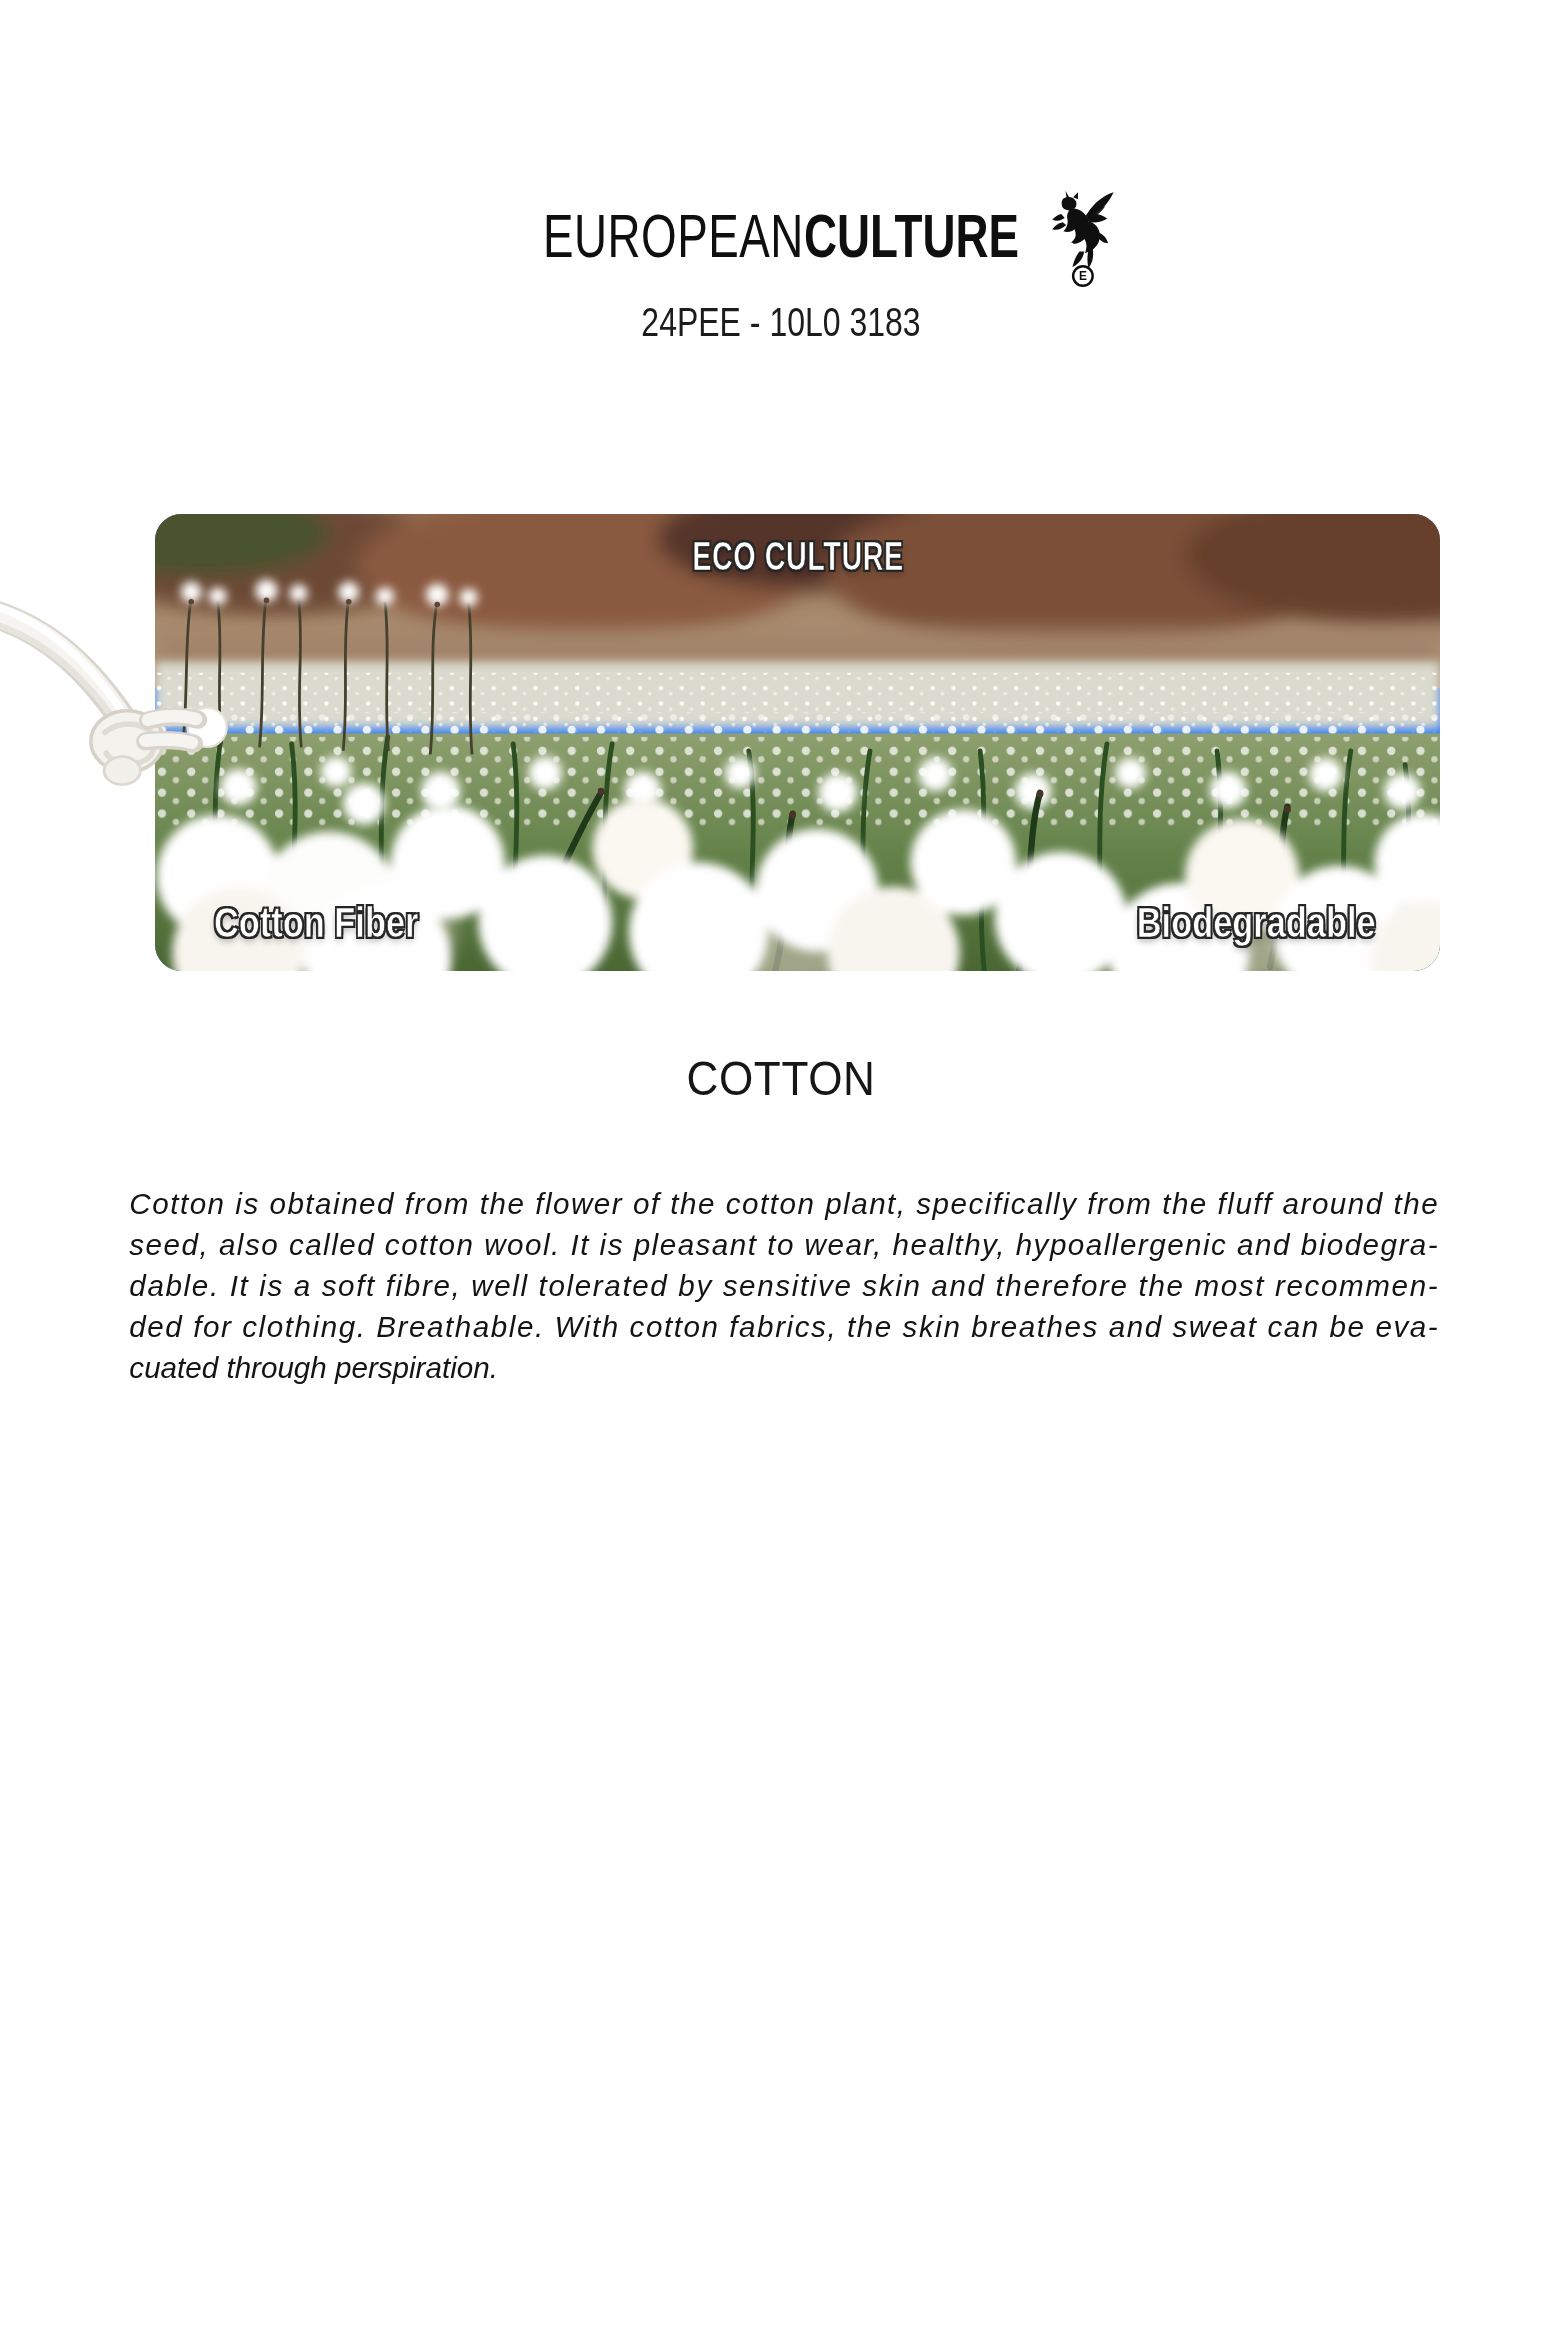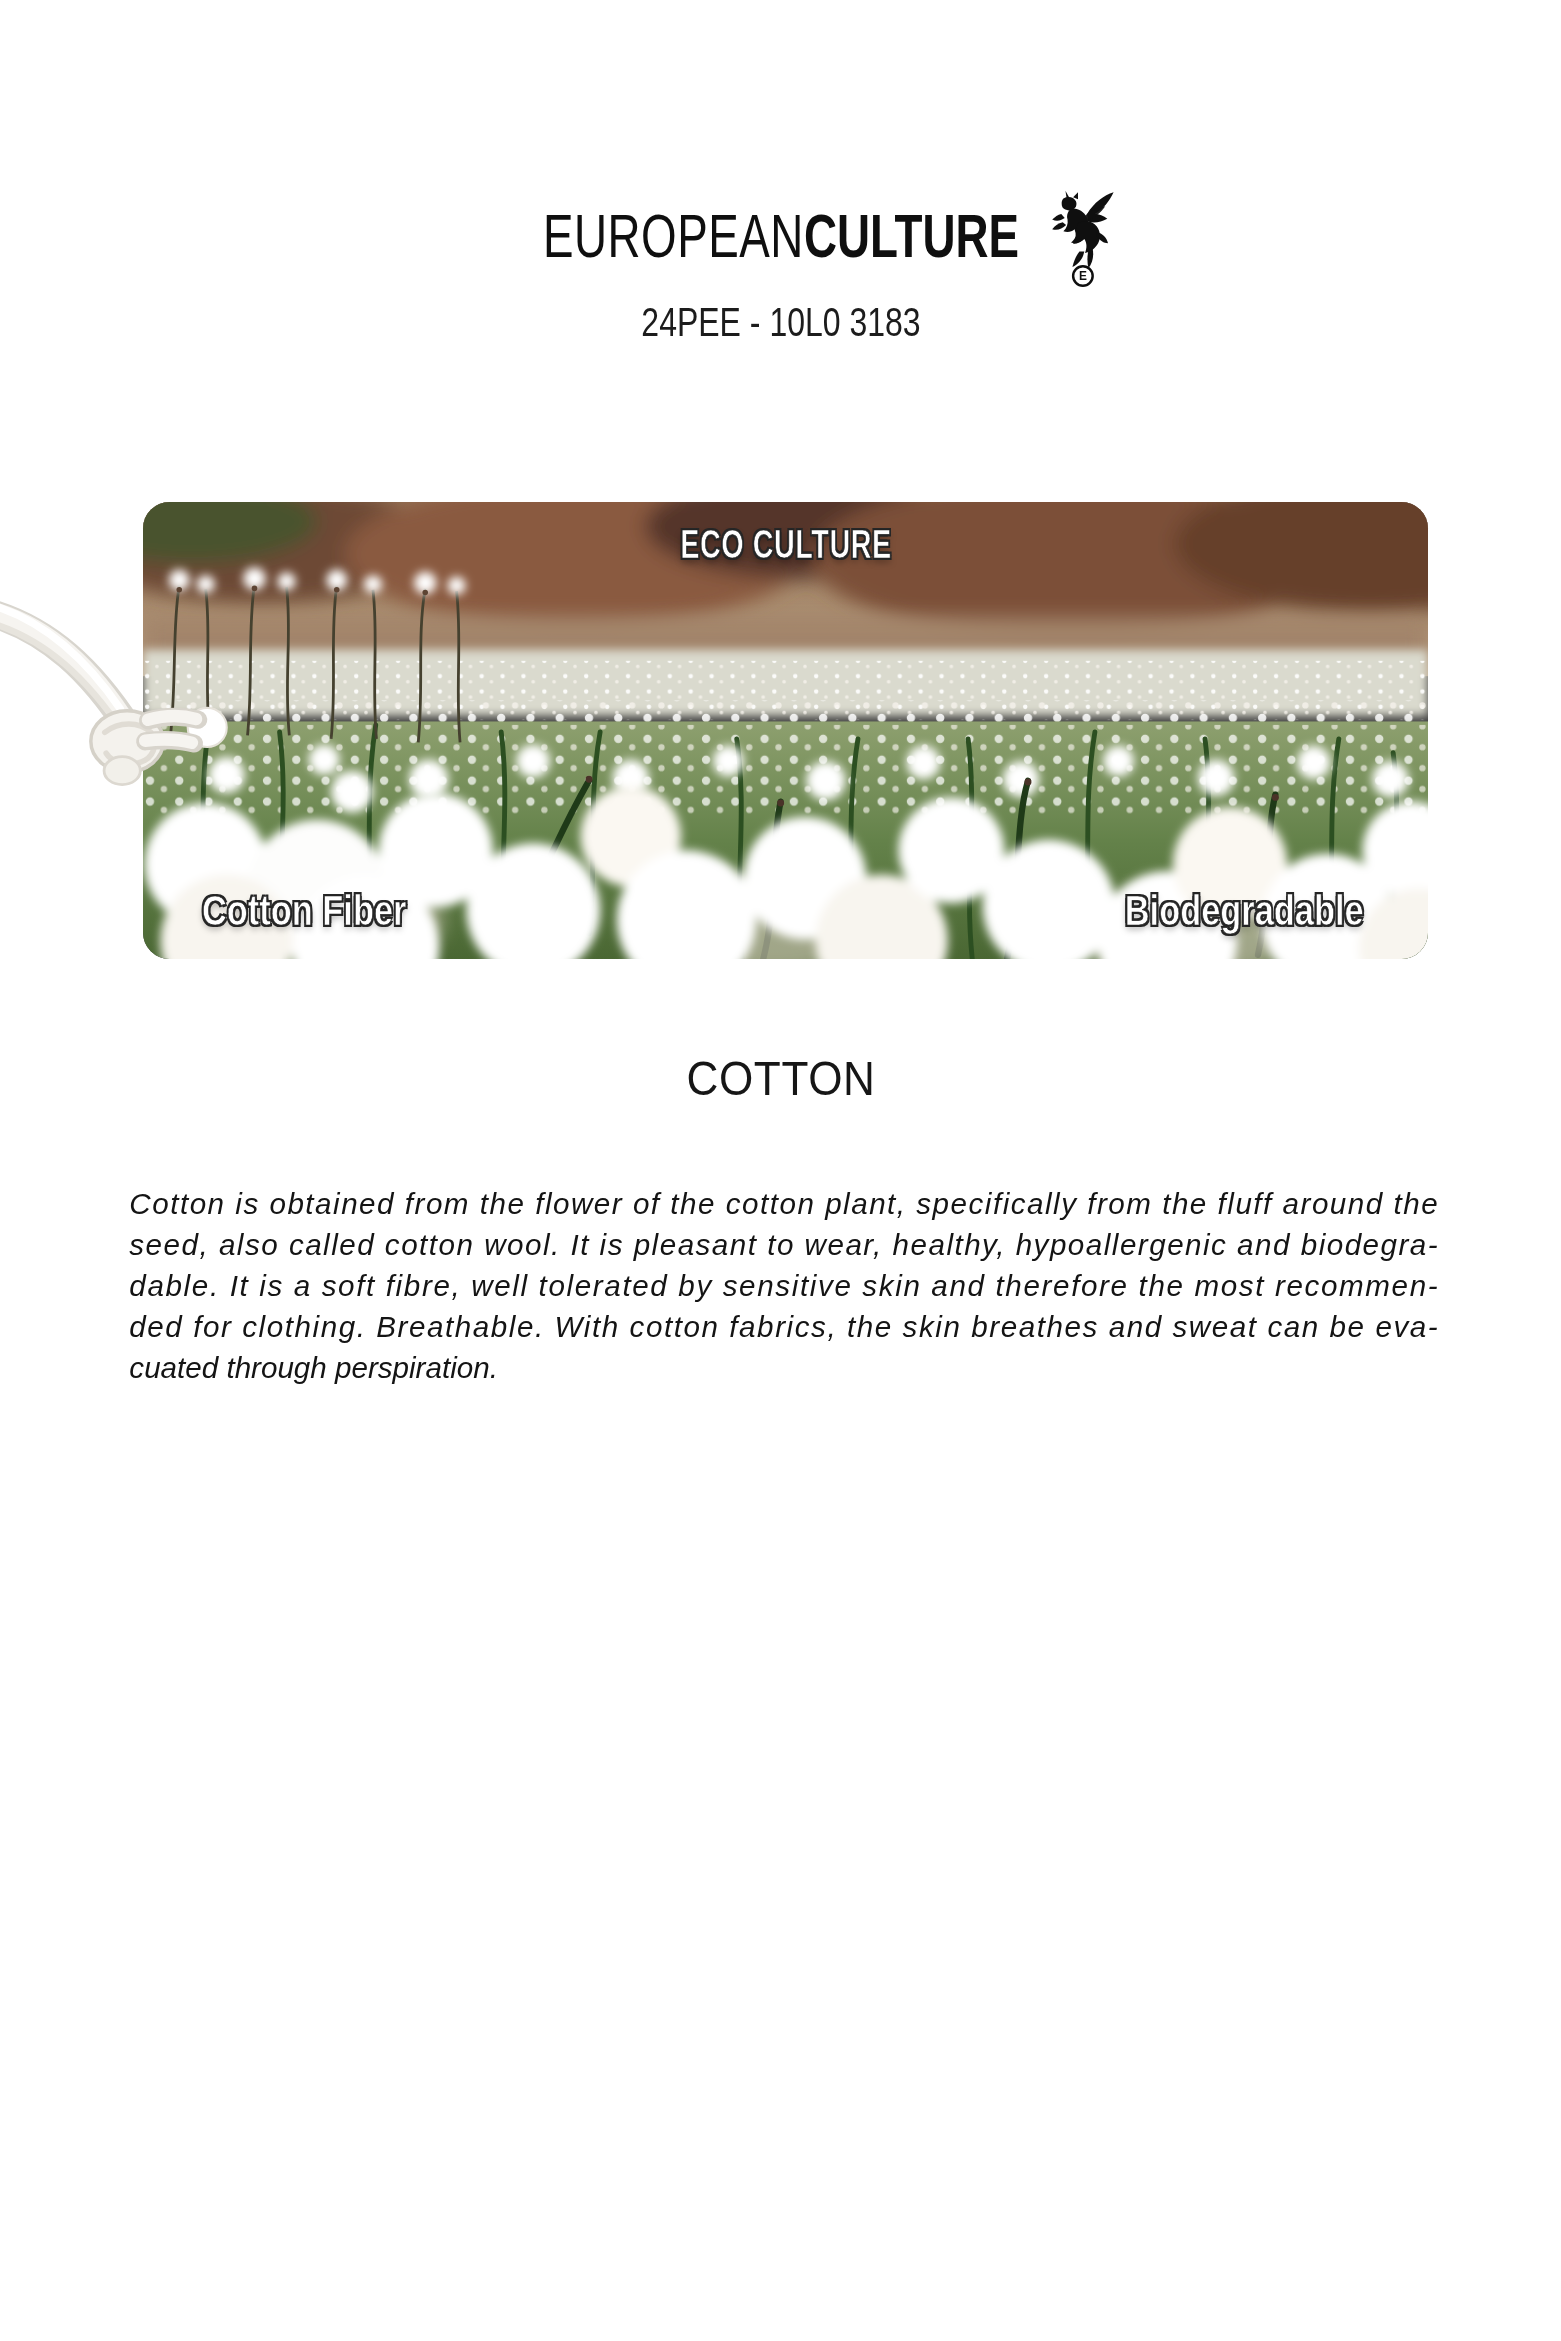--- a/index.html
+++ b/index.html
@@ -12,22 +12,22 @@
                   white-space:nowrap;font-size:61px;line-height:1;letter-spacing:0.7px;color:#0f0f0f;}
   .brand-light{font-weight:300;}
   .brand-bold{font-weight:700;letter-spacing:0;}
   .brand-mark{position:absolute;left:1048px;top:190px;width:67px;height:98px;}
   .monogram-letter{font-family:"Liberation Sans",sans-serif;font-weight:bold;font-size:17px;}
 
   .product-code{position:absolute;top:300px;left:50%;transform:translateX(-50%) scaleX(.8);
                 white-space:nowrap;font-size:40px;font-weight:400;letter-spacing:0px;color:#1c1c1c;}
 
   
-  .banner{position:absolute;left:139px;top:498px;width:1285px;height:457px;margin:4px;
-          border-radius:26.5px;overflow:hidden;background:#404040;}
+  .banner{position:absolute;left:139px;top:498px;width:1285px;height:457px;margin:16px;
+          border-radius:26.5px;overflow:hidden;background:#3b82f6;}
   .banner .scene{position:absolute;left:0;top:0;width:100%;height:100%;}
   .banner-label{position:absolute;font-weight:bold;color:#ffffff;white-space:nowrap;
                 -webkit-text-stroke:0.7px #1c1c1c;
                 text-shadow:-2.1px -2.1px 0 #262626,2.1px -2.1px 0 #262626,-2.1px 2.1px 0 #262626,2.1px 2.1px 0 #262626,0 3.5px 8.4px rgba(0,0,0,.35);}
   .banner-label.eco{top:19.5px;left:50%;transform:translateX(-50%) scaleX(.72);font-size:40px;letter-spacing:0.7px;}
   .banner-label.fiber{bottom:24px;left:59px;transform-origin:left center;transform:scaleX(.8);font-size:43px;}
   .banner-label.bio{bottom:24px;right:64px;transform-origin:right center;transform:scaleX(.8);font-size:43px;}
 
   
   .string{position:absolute;left:0;top:572px;width:335px;height:230px;z-index:5;}

